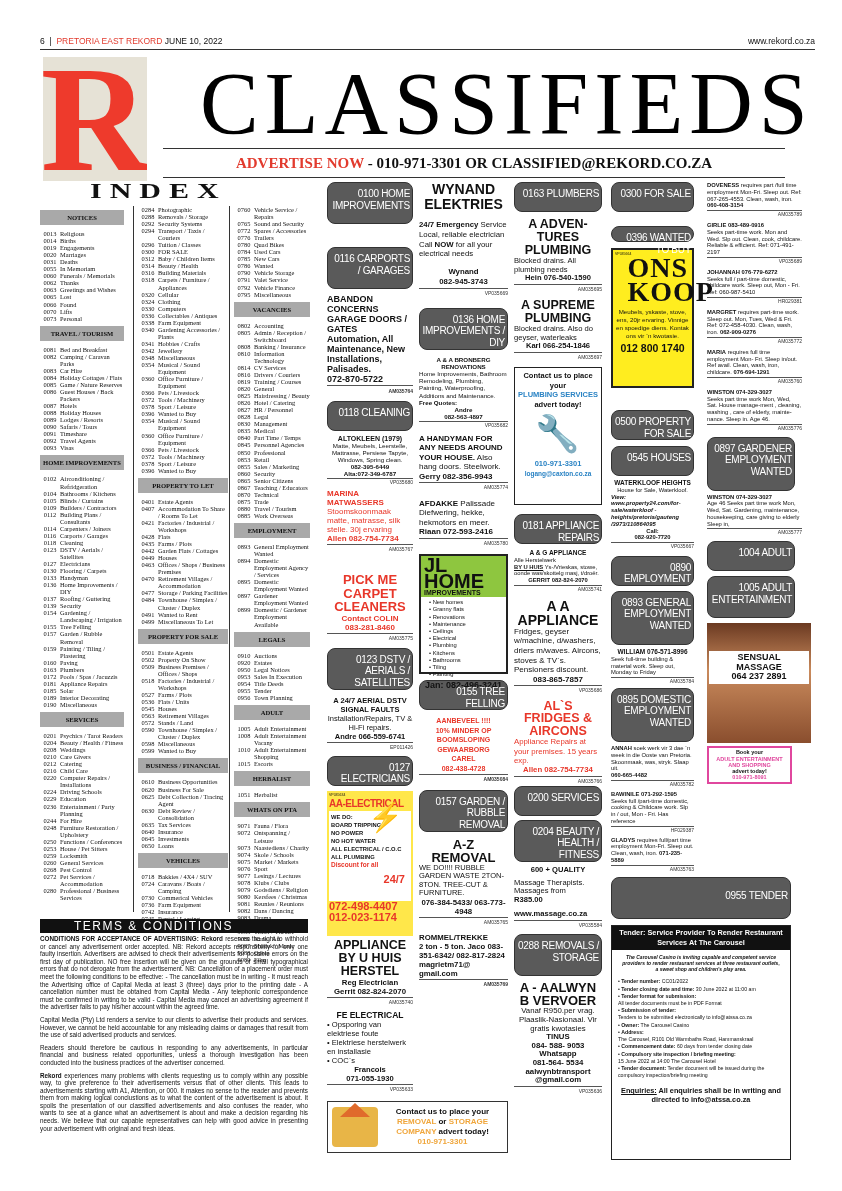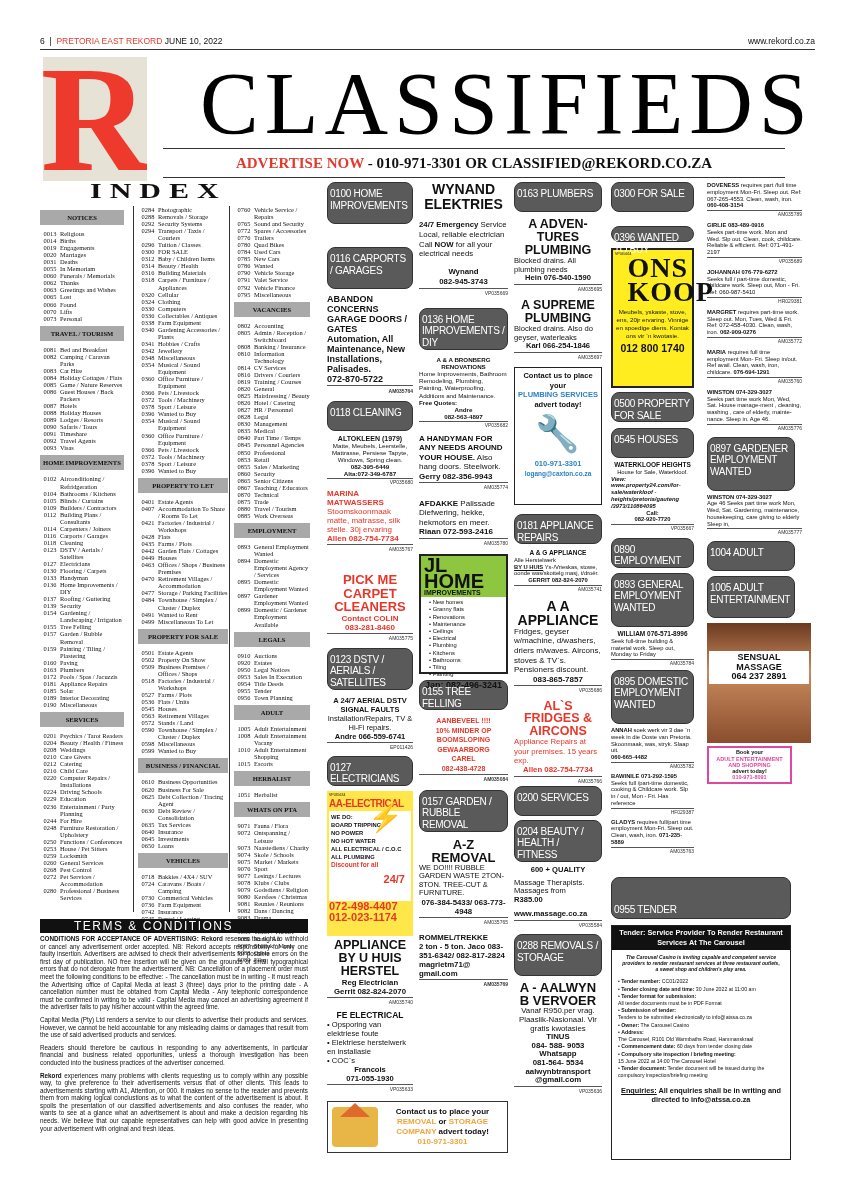--- a/index.html
+++ b/index.html
@@ -13,21 +13,21 @@
 .advline .red{color:#e23b2e}
 .indexhead{left:90px;top:180px;font-family:"Liberation Serif",serif;font-weight:900;font-size:30px;letter-spacing:8px;line-height:1;transform:scaleY(0.7);transform-origin:top left}
 .idxcol{top:206px;font-family:"Liberation Serif",serif;font-size:6.4px;line-height:7.05px}
 .idxcol .sec{background:#a9a9a9;text-align:center;font-weight:bold;font-size:6.6px;padding:4px 2px;margin:4px 0 5px}
 .idxcol .it{display:flex}
 .idxcol .it .c{width:20px;flex:none}
 .vline{width:1px;background:#333}
 .terms-head{left:40px;top:919px;width:268px;height:14px;background:#111;color:#fff;font-size:12px;letter-spacing:1.5px;padding-left:34px;line-height:14px}
 .terms{left:40px;top:935px;width:268px;font-size:6.3px;line-height:7.6px;text-align:justify}
 .terms p{margin-bottom:5px}
-.cat{background:#5a5a5a;color:#fff;border-radius:8px;border:1px solid #333;text-align:left;font-family:"Liberation Sans Narrow","Liberation Sans",sans-serif;font-size:10px;line-height:11.5px;padding:5px 2px;letter-spacing:-0.3px;transform-origin:center}
+.cat{background:#5a5a5a;color:#fff;border-radius:8px;border:1px solid #333;text-align:right;font-family:"Liberation Sans Narrow","Liberation Sans",sans-serif;font-size:10px;line-height:11.5px;padding:5px 2px;letter-spacing:-0.3px;transform-origin:center}
 .ad{font-size:7.8px;line-height:9px}
 .ref{font-size:5px;text-align:right;border-top:1px solid #555;margin-top:1px;color:#333}
 .big{font-weight:bold;text-align:center}
 .red{color:#e8372a}
 .b{font-weight:bold}
 .c{text-align:center}
 .box{border:2px solid #222}
 </style>
 </head>
 <body>
@@ -1152,21 +1152,21 @@
 
 <div class="abs" style="left:611px;top:182px;width:83px">
   <div class="cat" style="height:30px">0300 FOR SALE</div>
   <div class="cat" style="margin-top:14px;height:16px">0396 WANTED TO BUY</div>
   <div class="box" style="margin-top:6px;background:#ffed1f;height:140px;padding:2px">
     <div style="font-size:3.5px">VP035664</div>
     <div class="c" style="font-family:'Liberation Serif',serif;font-weight:900;font-size:28px;line-height:24px;letter-spacing:1px;width:50px;margin:0 auto">ONS KOOP</div>
     <div class="c" style="font-size:6.2px;line-height:8px;margin-top:4px">Meubels, yskaste, stove, ens, 20jr ervaring. Vinnige en spoedige diens. Kontak ons vir `n kwotasie.</div>
     <div class="c b" style="font-size:10.5px;margin-top:2px">012 800 1740</div>
   </div>
-  <div class="cat" style="margin-top:4px;height:30px">0500 PROPERTY FOR SALE</div>
+  <div class="cat" style="margin-top:22px;height:30px">0500 PROPERTY FOR SALE</div>
   <div class="cat" style="margin-top:6px;height:30px">0545 HOUSES</div>
   <div class="ad" style="margin-top:4px;font-size:5.8px;line-height:6.8px">
     <div class="b c" style="font-size:6.5px">WATERKLOOF HEIGHTS</div>
     <div class="c">House for Sale, Waterkloof.</div>
     <div class="b" style="font-style:italic">View: www.property24.com/for-sale/waterkloof - heights/pretoria/gauteng /3973/110864095</div>
     <div class="b c">Call:</div>
       <div class="b c">082-920-7720</div>
     <div class="ref">VP035667</div>
   </div>
   <div class="cat" style="margin-top:6px;height:30px">0890 EMPLOYMENT</div>
@@ -1184,21 +1184,21 @@
   <div class="ad" style="margin-top:3px;font-size:5.8px;line-height:6.8px">
     <div class="b">BAWINILE 071-292-1595</div>
       <div>Seeks full /part-time domestic, cooking &amp; Childcare work. Slp in / out, Mon - Fri. Has reference</div>
     <div class="ref">HF029387</div>
   </div>
   <div class="ad" style="margin-top:3px;font-size:5.8px;line-height:6.8px">
     <b>GLADYS</b> <span>requires full/part time employment Mon-Fri. Sleep out. Clean, wash, iron.</span> <b>071-235-5889</b>
     <div class="ref">AM035763</div>
   </div>
 </div>
-<div class="abs cat" style="left:611px;top:877px;width:180px;height:42px;padding-top:26px">0955 TENDER</div>
+<div class="abs cat" style="left:611px;top:877px;width:180px;height:42px;padding-top:12px">0955 TENDER</div>
 
 <div class="abs" style="left:707px;top:182px;width:95px">
   <div class="ad" style="font-size:5.8px;line-height:6.8px"><b>DOVENESS</b> <span>requires part /full time employment Mon-Fri. Sleep out. Ref: 067-265-4553. Clean, wash, iron.</span> <b>060-408-3154</b><div class="ref">AM035789</div></div>
   <div class="ad" style="margin-top:4px;font-size:5.8px;line-height:6.8px">
       <div class="b">GIRLIE 083-489-0916</div>
       <div>Seeks part-time work. Mon and Wed. Slp out. Clean, cook, childcare. Reliable &amp; efficient. Ref: 071-491-2197</div>
       <div class="ref">VP035689</div>
     </div>
   <div class="ad" style="margin-top:4px;font-size:5.8px;line-height:6.8px">
       <div class="b">JOHANNAH 076-779-6272</div>

